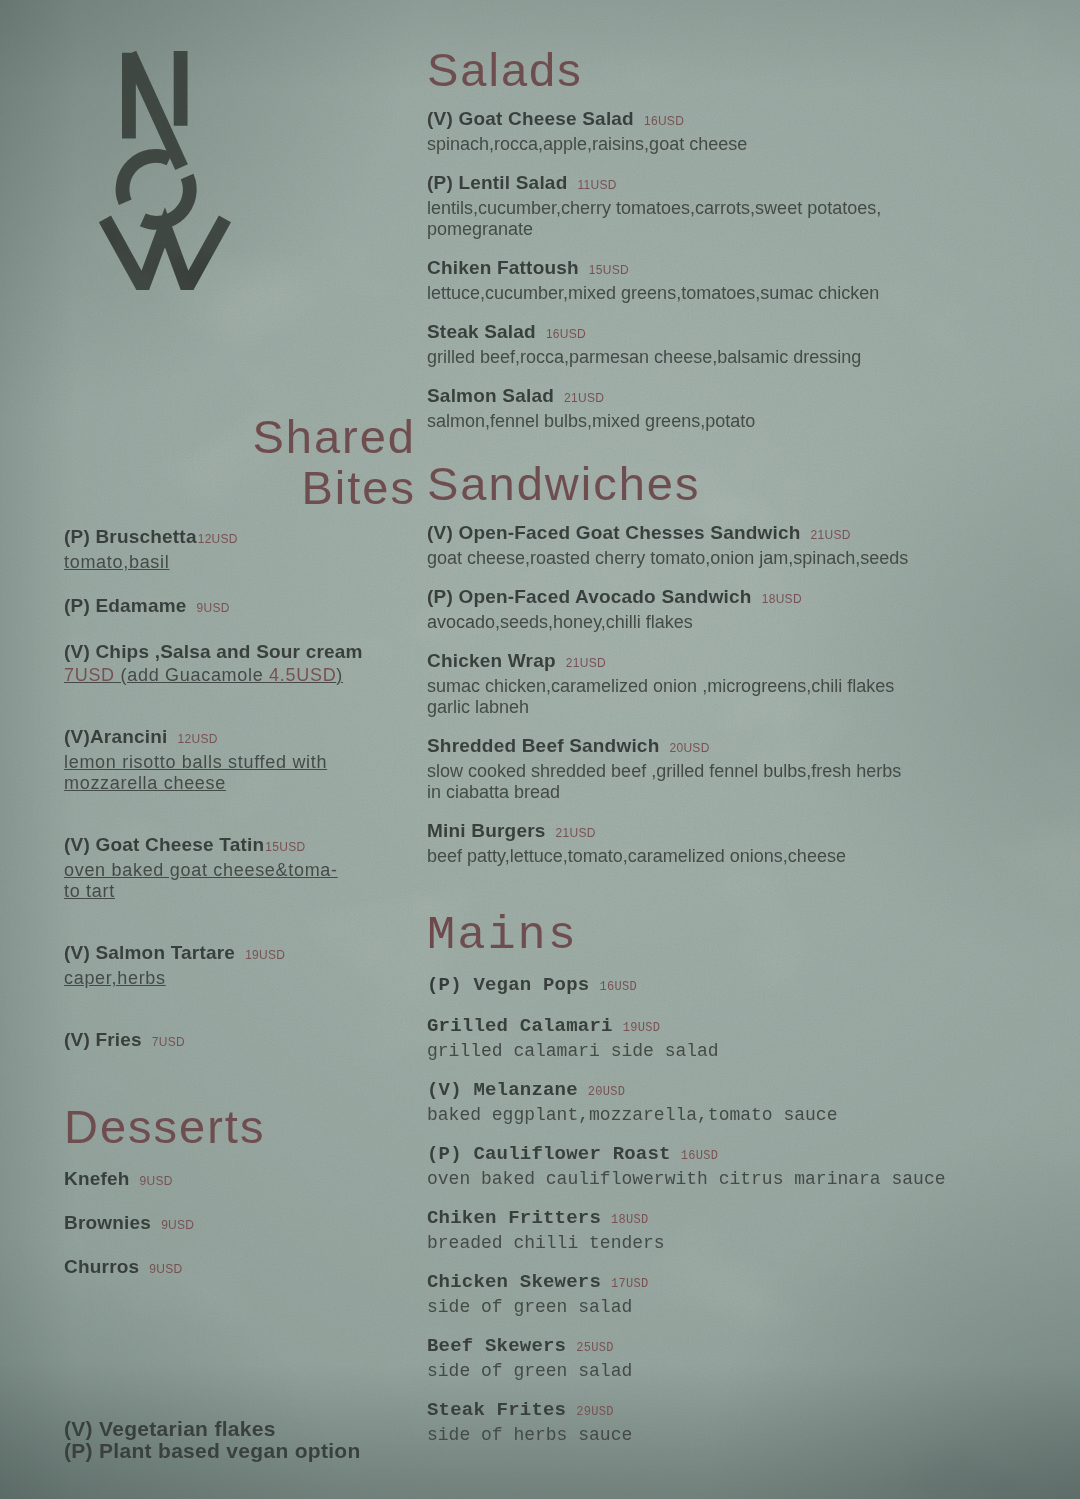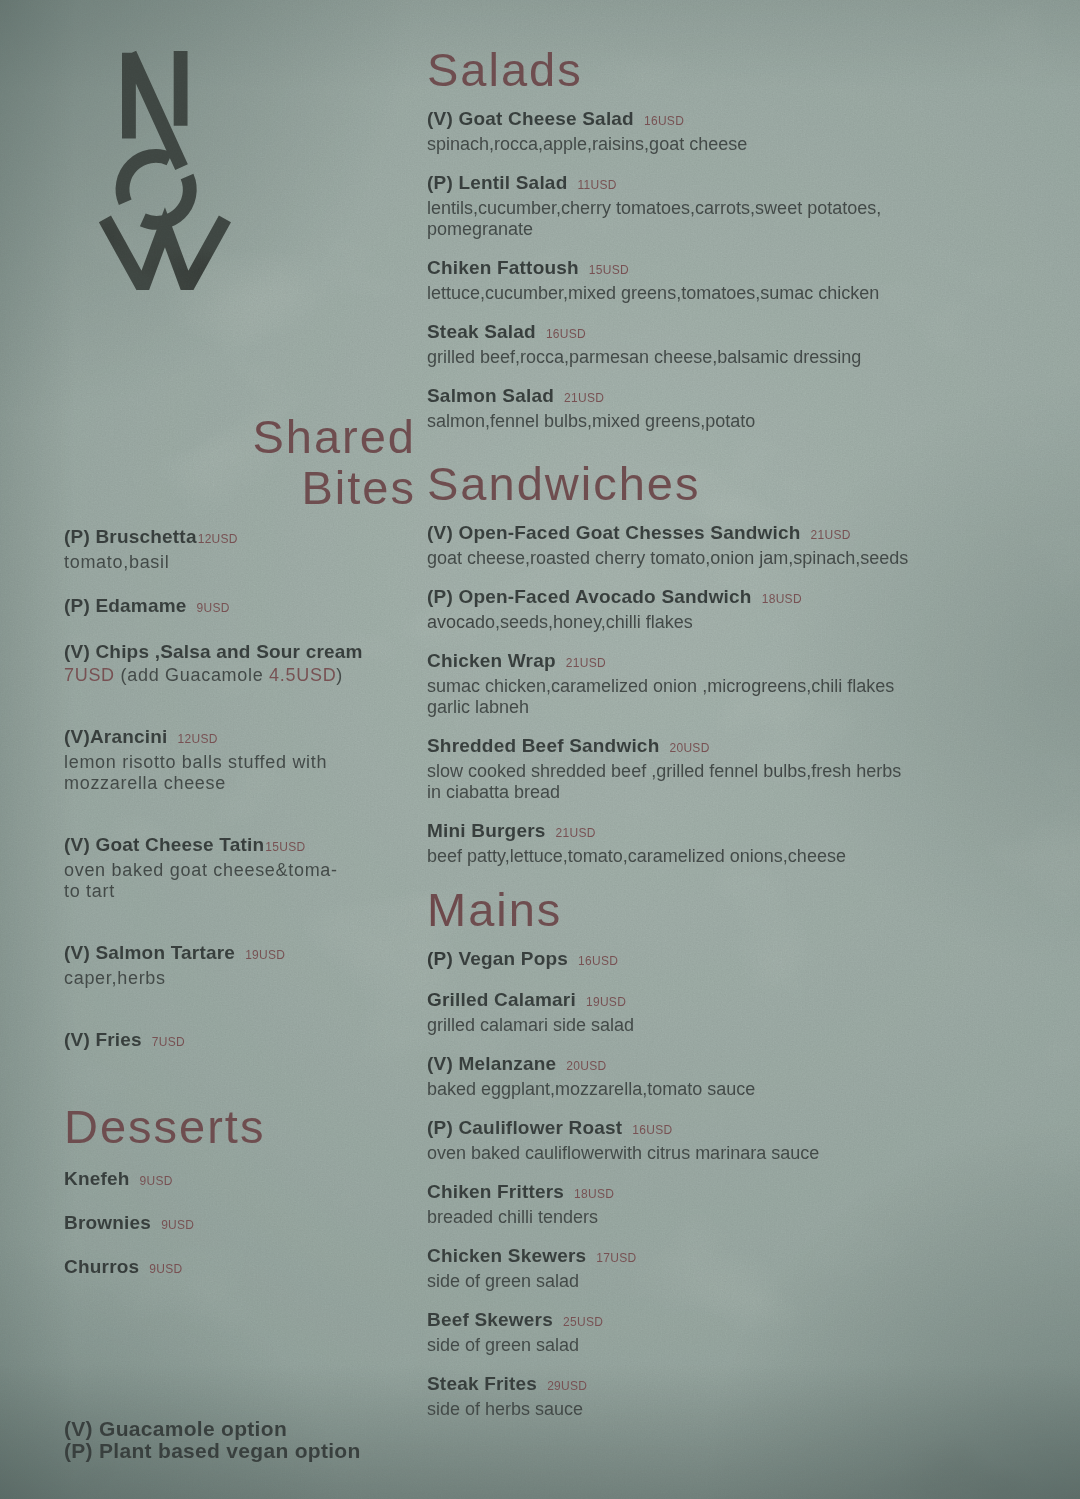--- a/index.html
+++ b/index.html
@@ -38,26 +38,26 @@
   .item{margin-bottom:17px;}
   .col-left .item{margin-bottom:22px;}
   .col-left .item.gap-lg{margin-bottom:40px;}
   .col-left .sec-desserts .item{margin-bottom:20px;}
 
   .iline{font-size:19px; line-height:22px;}
   .nm{font-weight:bold; color:#121212; letter-spacing:.2px;}
   .pr{color:#7b3036; font-size:12px; margin-left:10px; letter-spacing:.3px;}
   .pr.tight{margin-left:1px;}
   .desc{font-size:18px; line-height:21px; color:#242424; white-space:pre-line; margin-top:2px;}
-  .col-left .desc{letter-spacing:.7px;}
+  .col-left .desc{letter-spacing:.7px;text-decoration:underline;}
   .pr2{color:#7b3036;}
 
   .sec{margin:0;}
   .sec-sandwiches{margin-top:26px;}
-  .sec-mains{margin-top:17px;}
+  .sec-mains{margin-top:43px;font-family:Liberation Mono, monospace;}
 
   .legend{position:absolute; left:64px; top:1418px; font-weight:bold; font-size:21px;
     line-height:22px; color:#131313; letter-spacing:.3px;}
 </style>
 </head>
 <body>
 
 <div class="page">
 
   <div class="vignette"></div>
@@ -217,21 +217,21 @@
         </div>
         <div class="item">
           <div class="iline"><span class="nm">Steak Frites</span><span class="pr">29USD</span></div>
           <div class="desc">side of herbs sauce</div>
         </div>
       </div>
 
     </div>
 
     <div class="legend">
-      <div>(V) Guacamole option</div>
+      <div>(V) Vegetarian flakes</div>
       <div>(P) Plant based vegan option</div>
     </div>
 
   </div>
 
   <svg class="grain" width="1080" height="1499" xmlns="http://www.w3.org/2000/svg">
     <defs>
       <filter id="blotch" x="0" y="0" width="100%" height="100%">
         <feTurbulence type="fractalNoise" baseFrequency="0.006 0.009" numOctaves="3" seed="7"></feTurbulence>
         <feColorMatrix type="matrix" values="0 0 0 0 0.22  0 0 0 0 0.30  0 0 0 0 0.28  0.8 0.8 0.8 0 0"></feColorMatrix>

